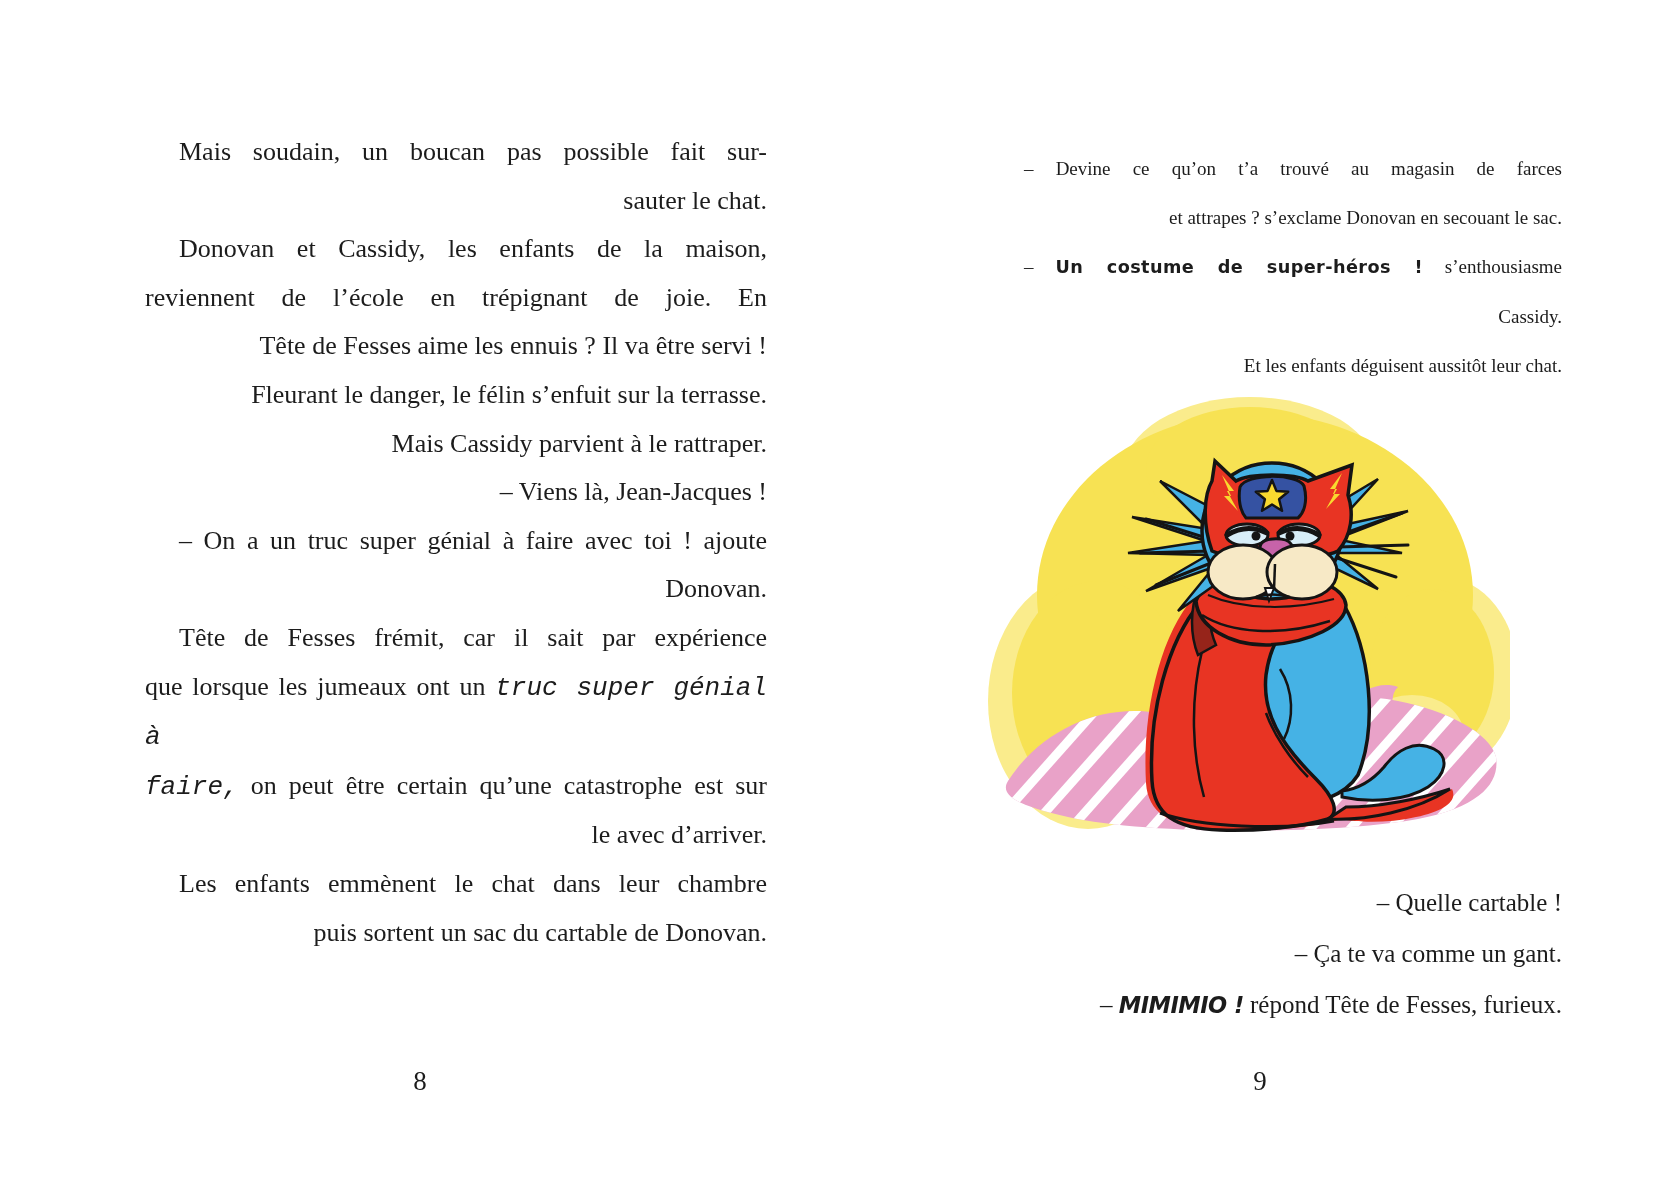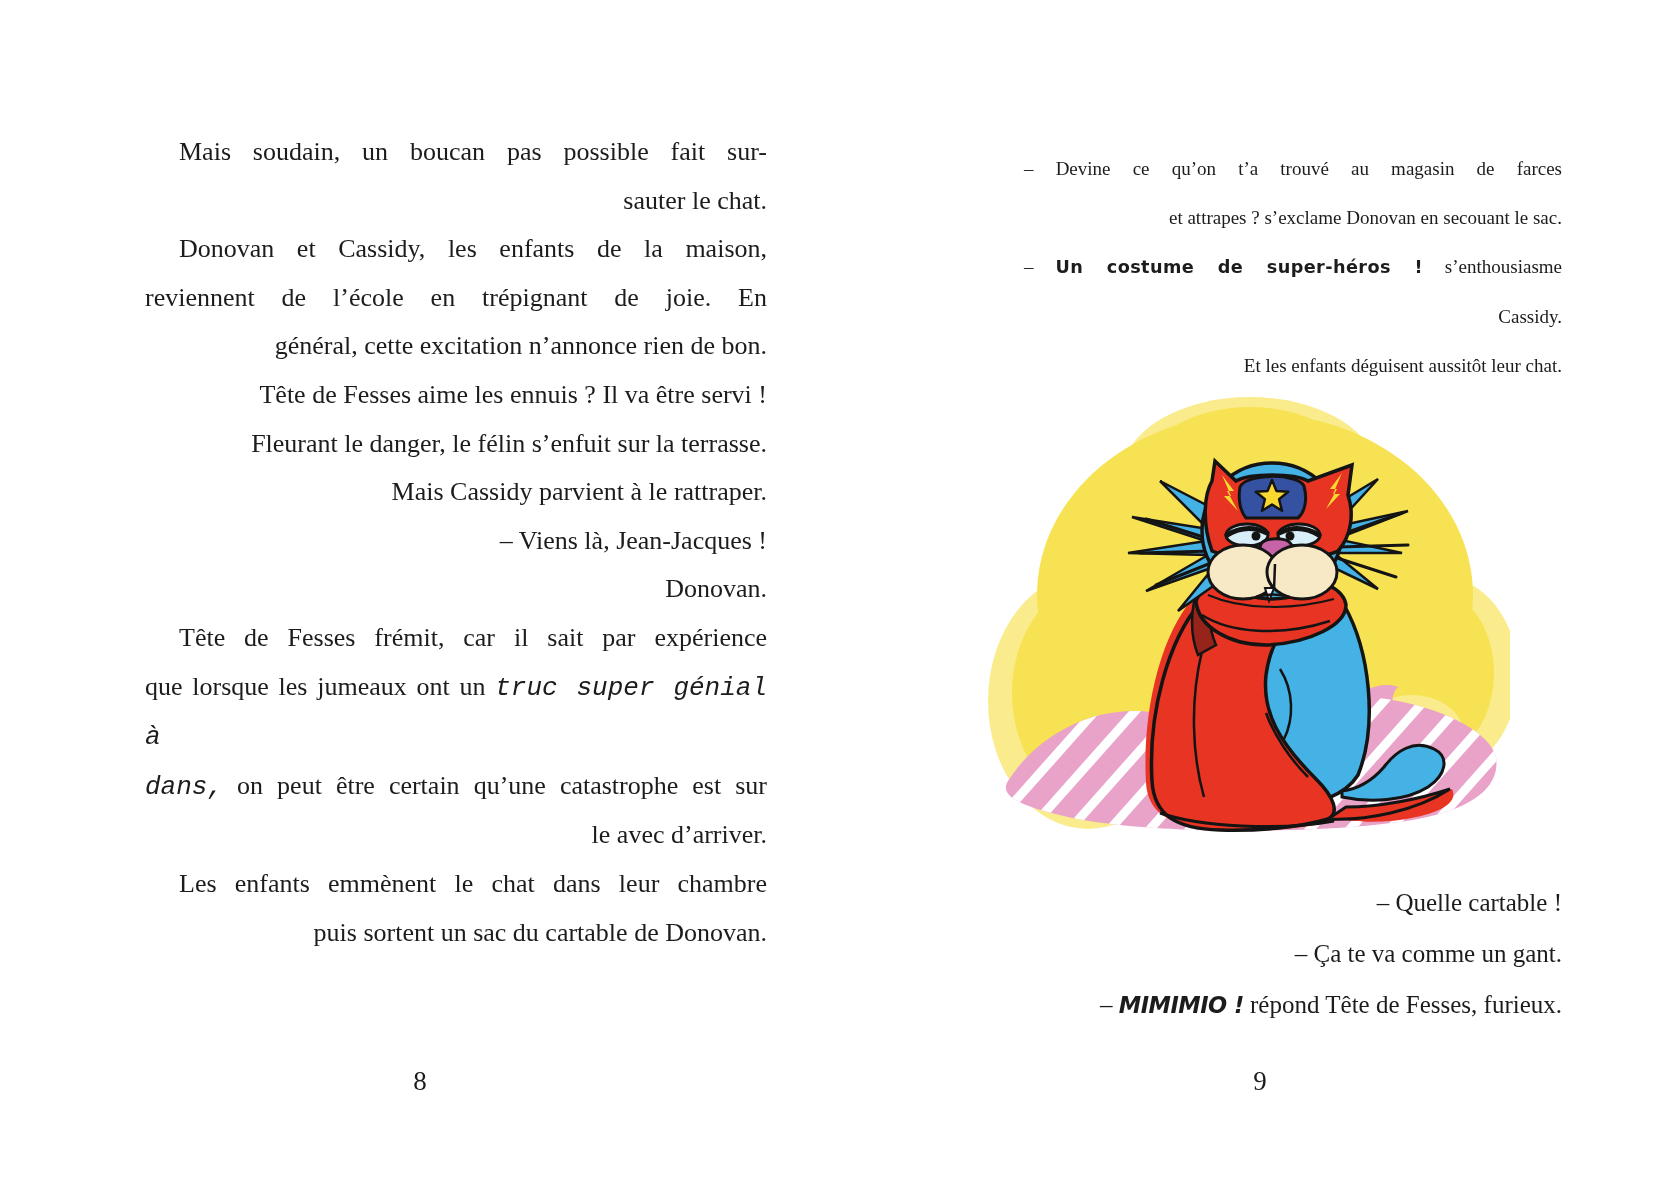--- a/index.html
+++ b/index.html
@@ -33,29 +33,29 @@
   #illustration svg{display:block;width:100%;height:100%;}
 </style>
 </head>
 <body>
 
 <div class="textblock" id="left-text">
     <div class="line indent justify"><span class="seg-plain">Mais soudain, un boucan pas possible fait sur-</span></div>
     <div class="line"><span class="seg-plain">sauter le chat.</span></div>
     <div class="line indent justify"><span class="seg-plain">Donovan et Cassidy, les enfants de la maison,</span></div>
     <div class="line justify"><span class="seg-plain">reviennent de l’école en trépignant de joie. En</span></div>
-    <div class="line"><span class="seg-plain">général, cette excitation n’annonce rien de bon.</span></div>
     <div class="line indent"><span class="seg-plain">Tête de Fesses aime les ennuis ? Il va être servi !</span></div>
     <div class="line indent"><span class="seg-plain">Fleurant le danger, le félin s’enfuit sur la terrasse.</span></div>
     <div class="line indent"><span class="seg-plain">Mais Cassidy parvient à le rattraper.</span></div>
     <div class="line indent"><span class="seg-plain">– Viens là, Jean-Jacques !</span></div>
+    <div class="line indent justify"><span class="seg-plain">– On a un truc super génial à faire avec toi ! ajoute</span></div>
     <div class="line"><span class="seg-plain">Donovan.</span></div>
     <div class="line indent justify"><span class="seg-plain">Tête de Fesses frémit, car il sait par expérience</span></div>
     <div class="line justify"><span class="seg-plain">que lorsque les jumeaux ont un </span><span class="seg-italic">truc super génial à</span></div>
-    <div class="line justify"><span class="seg-italic">dans,</span><span class="seg-plain"> on peut être certain qu’une catastrophe est sur</span></div>
+    <div class="line justify"><span class="seg-italic">faire,</span><span class="seg-plain"> on peut être certain qu’une catastrophe est sur</span></div>
     <div class="line"><span class="seg-plain">le avec d’arriver.</span></div>
     <div class="line indent justify"><span class="seg-plain">Les enfants emmènent le chat dans leur chambre</span></div>
     <div class="line"><span class="seg-plain">puis sortent un sac du cartable de Donovan.</span></div>
   </div>
 
 <div class="page-number" id="page-num-left">8</div>
 
 <div class="textblock" id="right-text-top">
     <div class="line indent justify"><span class="seg-plain">– Devine ce qu’on t’a trouvé au magasin de farces</span></div>
     <div class="line"><span class="seg-plain">et attrapes ? s’exclame Donovan en secouant le sac.</span></div>

